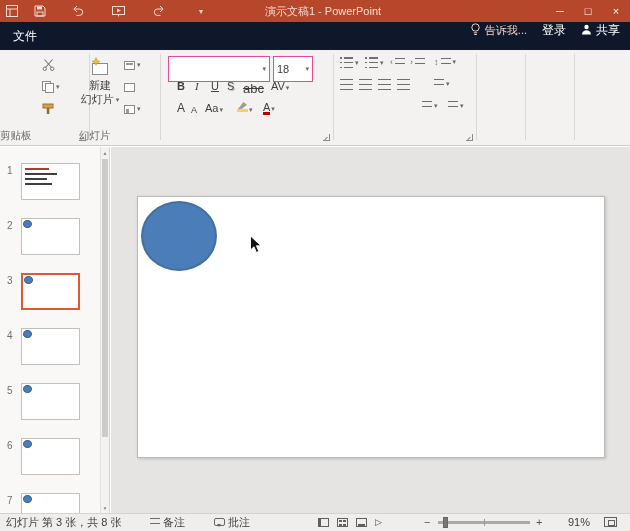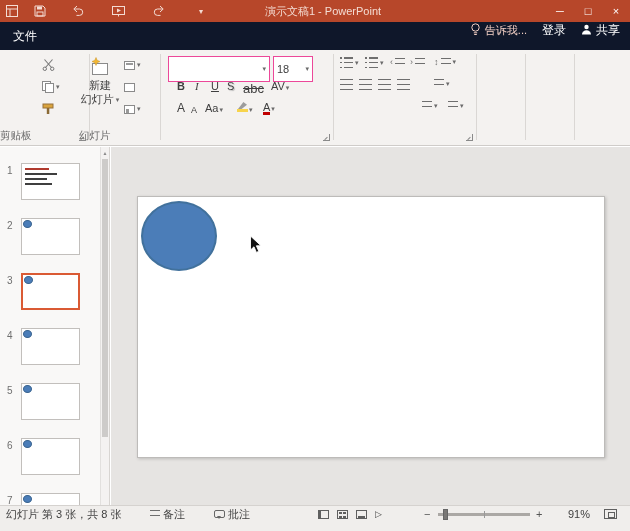--- a/index.html
+++ b/index.html
@@ -81,21 +81,21 @@
   .scroll-arrow.up{top:3px}
   .scroll-arrow.down{bottom:3px}
   .scroll-thumb{position:absolute;left:1px;right:1px;top:12px;height:278px;background:#CDCBC9}
 
   .canvas{position:absolute;left:111px;right:0;top:0;bottom:0;background:#E6E4E2;overflow:hidden}
   .slide{position:absolute;left:26px;top:49px;width:468px;height:262px;background:#fff;border:1px solid #BDBBB9;box-shadow:1px 1px 3px rgba(0,0,0,.18)}
   .ellipse{position:absolute;left:3px;top:4px;width:76px;height:70px;border-radius:50%;background:#4B7DB8;border:2px solid #41719C}
   .cursor{position:absolute;left:138px;top:88px}
 
   
-  .statusbar{position:absolute;bottom:0;left:0;right:0;height:26px;background:#F0EEEC;border-top:1px solid #D5D2CF}
+  .statusbar{position:absolute;bottom:0;left:0;right:0;height:18px;background:#F0EEEC;border-top:1px solid #D5D2CF}
   .sbtext{position:absolute;top:0;line-height:16px;font-size:11px;color:#3f3f3f;white-space:nowrap}
   .sbitem{position:absolute;top:0;height:16px;display:flex;align-items:center;gap:3px;font-size:11px;color:#3f3f3f}
   .bubble{position:relative;width:11px;height:8px;border:1px solid #666;border-radius:2px;display:inline-block}
   .bubble::after{content:"";position:absolute;left:2px;bottom:-4px;border:2px solid transparent;border-top:3px solid #666}
   .views{position:absolute;top:0;height:16px;display:flex;align-items:center;gap:8px}
   .vicon{width:11px;height:9px;border:1px solid #5f5f5f;display:inline-block}
   .v1{background:linear-gradient(90deg,#5f5f5f 0 2px,transparent 2px)}
   .v2{background:linear-gradient(#5f5f5f,#5f5f5f) 1px 1px/3px 2px no-repeat,linear-gradient(#5f5f5f,#5f5f5f) 5px 1px/3px 2px no-repeat,linear-gradient(#5f5f5f,#5f5f5f) 1px 5px/3px 2px no-repeat,linear-gradient(#5f5f5f,#5f5f5f) 5px 5px/3px 2px no-repeat}
   .v3{background:linear-gradient(#5f5f5f,#5f5f5f) 50% 100%/7px 2px no-repeat}
   .vplay{font-size:9px;color:#444;line-height:9px}

